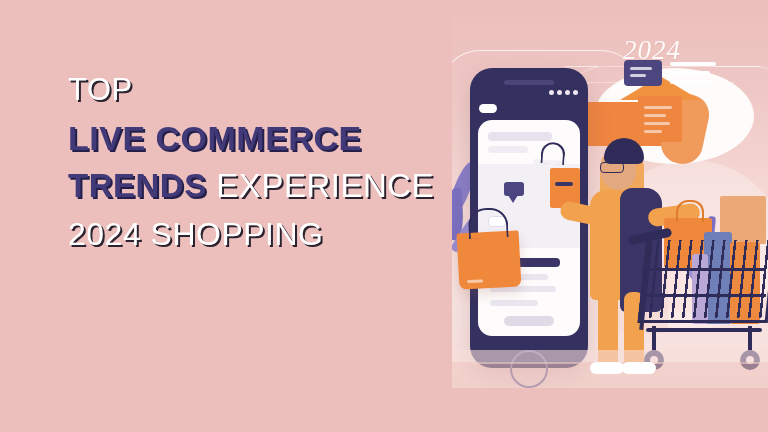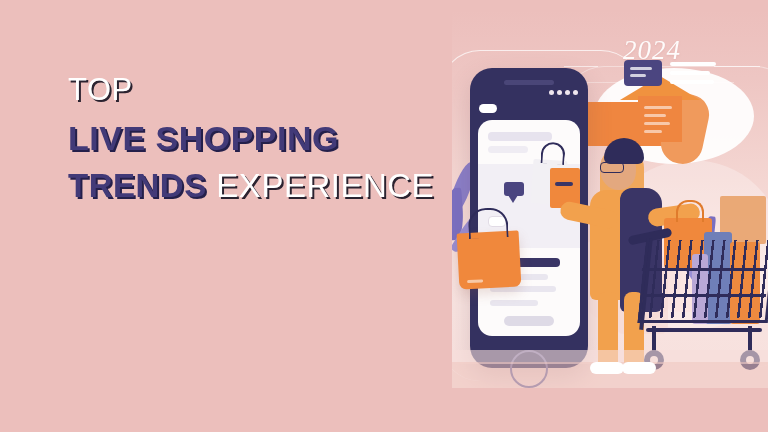--- a/index.html
+++ b/index.html
@@ -180,25 +180,28 @@
 </head>
 <body>
 
 <div id="banner">
 
   <div id="headline">
     <div class="hl-line l1">
       <span class="w">TOP</span>
     </div>
     <div class="hl-line l2">
-      <span class="p">LIVE SHOPPING</span>
+      <span class="p">LIVE COMMERCE</span>
     </div>
     <div class="hl-line l3">
       <span class="p">TRENDS</span>
       <span class="w">EXPERIENCE</span>
+    </div>
+    <div class="hl-line l4">
+      <span class="w">2024 SHOPPING</span>
     </div>
   </div>
 
   <div id="illus">
 
     <div class="arc arc-a"></div>
     <div class="arc arc-b"></div>
     <div class="hline" style="left:112px;top:56px;width:34px;opacity:.8;"></div>
     <div class="hline" style="left:262px;top:56px;width:46px;opacity:.8;"></div>
     <div class="hline" style="left:132px;top:72px;width:150px;opacity:.45;"></div>

